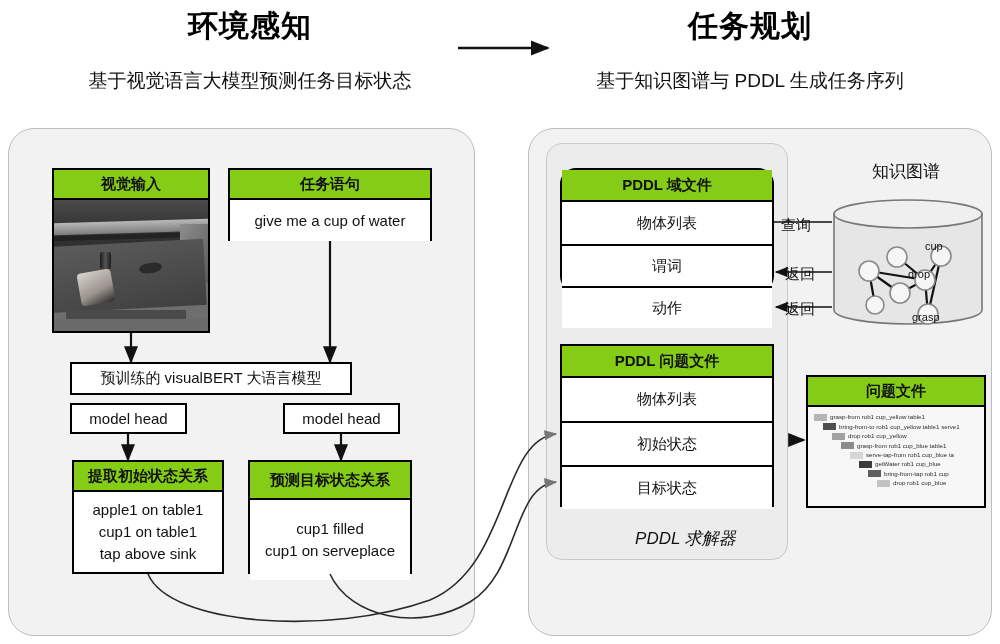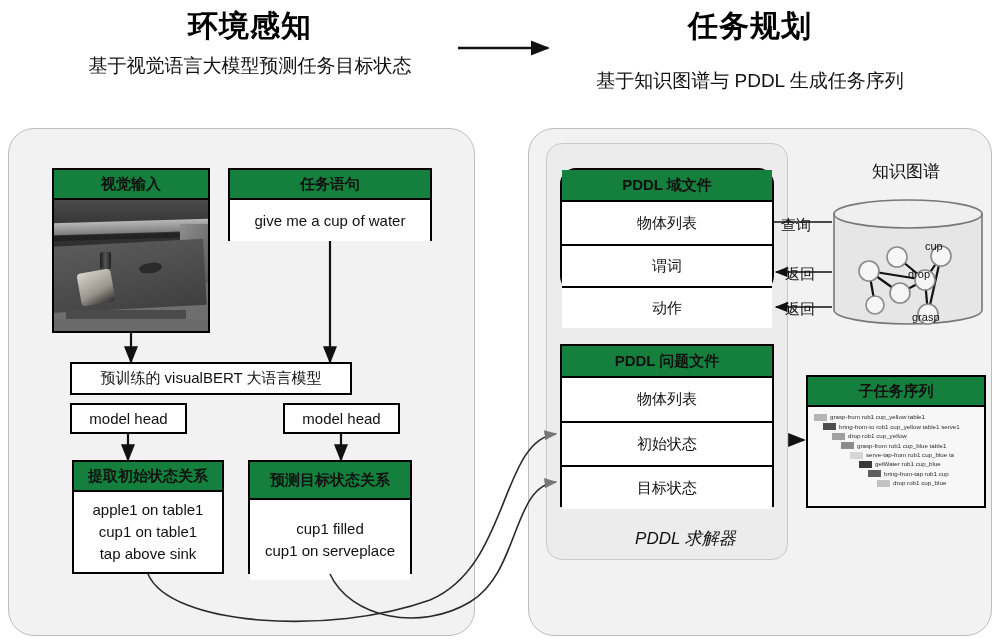--- a/index.html
+++ b/index.html
@@ -40,21 +40,21 @@
   .box{
     background:#fff;
     border:2px solid #000;
     box-sizing:border-box;
   }
   .box-hd{
     font-weight:bold;font-size:15px;text-align:center;
     border-bottom:2px solid #000;
     box-sizing:border-box;
     display:flex;align-items:center;justify-content:center;
-    background:#15803d;
+    background:#84cc16;
   }
   .box-row{
     font-size:15px;text-align:center;
     box-sizing:border-box;
     display:flex;align-items:center;justify-content:center;
     background:#fff;
   }
   .box-row + .box-row{border-top:2px solid #000;}
   .box-body{
     font-size:15px;text-align:center;
@@ -138,21 +138,21 @@
     display:inline-block;
   }
 
   svg.overlay{position:absolute;left:0;top:0;width:1000px;height:644px;pointer-events:none;}
   .lbl-cn{font-size:15px;}
 </style>
 </head>
 <body>
 
 <div class="abs h-title" style="left:40px;top:6px;width:420px;">环境感知</div>
-<div class="abs h-sub" style="left:20px;top:53px;width:460px;">基于视觉语言大模型预测任务目标状态</div>
+<div class="abs h-sub" style="left:20px;top:68px;width:460px;">基于视觉语言大模型预测任务目标状态</div>
 
 <div class="abs h-title" style="left:540px;top:6px;width:420px;">任务规划</div>
 <div class="abs h-sub" style="left:520px;top:68px;width:460px;">基于知识图谱与 PDDL 生成任务序列</div>
 
 <div class="abs panel" style="left:8px;top:128px;width:467px;height:508px;"></div>
 
 <div class="abs panel" style="left:528px;top:128px;width:464px;height:508px;"></div>
 
 <div class="abs subpanel" style="left:546px;top:143px;width:242px;height:417px;"></div>
 
@@ -248,21 +248,21 @@
     <circle cx="97" cy="88" r="10"></circle>
     <circle cx="113" cy="64" r="10"></circle>
     <circle cx="100" cy="122" r="10"></circle>
   </g>
 </svg>
 <div class="abs" style="left:925px;top:240px;font-size:11px;">cup</div>
 <div class="abs" style="left:908px;top:268px;font-size:11px;">drop</div>
 <div class="abs" style="left:912px;top:311px;font-size:11px;">grasp</div>
 
 <div class="abs box" style="left:806px;top:375px;width:180px;height:133px;">
-  <div class="box-hd" style="height:30px;">子任务序列</div>
+  <div class="box-hd" style="height:30px;">问题文件</div>
   <div class="seq-box" style="height:99px;padding:7px 4px 0 6px;box-sizing:border-box;">
       <div class="seq-line" style="margin-left: 0px;">
         <span class="seq-chip" style="background: rgb(181, 181, 181);"></span>
         <span>grasp-from rob1 cup_yellow table1</span>
       </div>
       <div class="seq-line" style="margin-left: 9px;">
         <span class="seq-chip" style="background: rgb(79, 79, 79);"></span>
         <span>bring-from-to rob1 cup_yellow table1 serve1</span>
       </div>
       <div class="seq-line" style="margin-left: 18px;">

